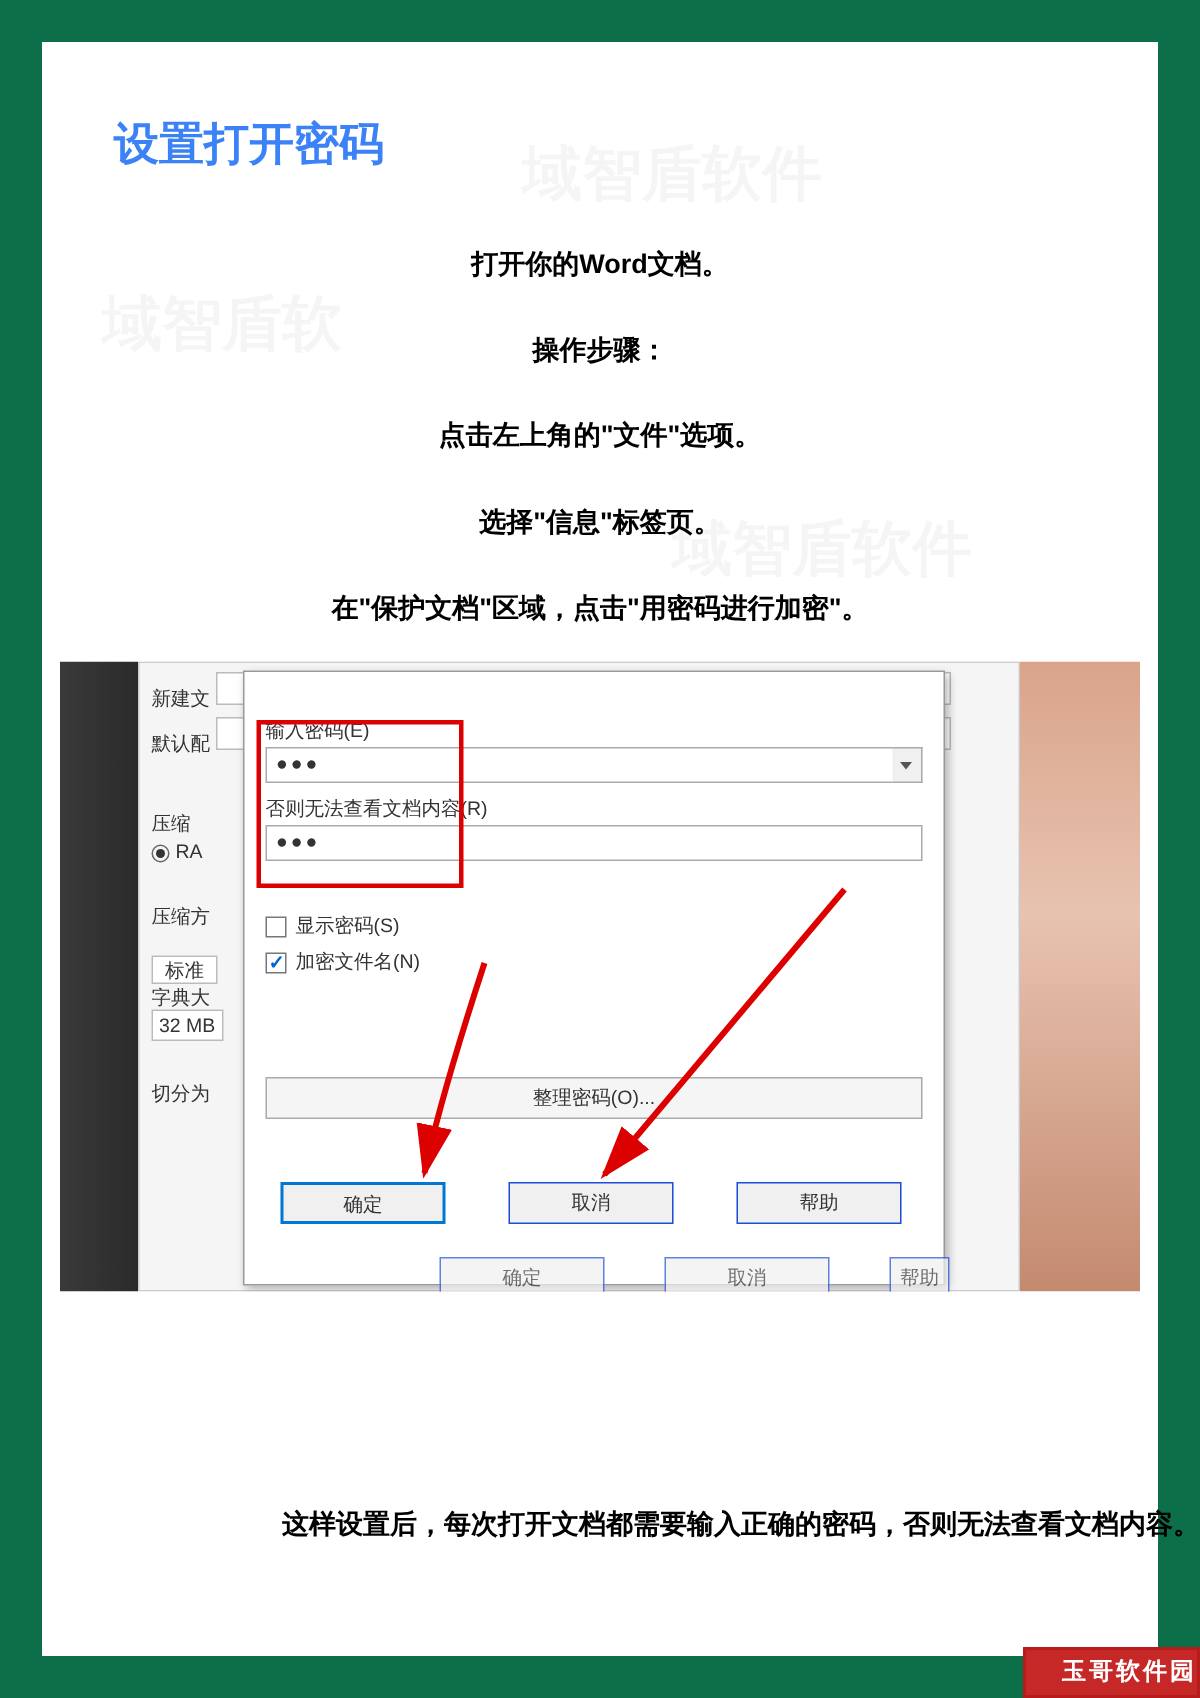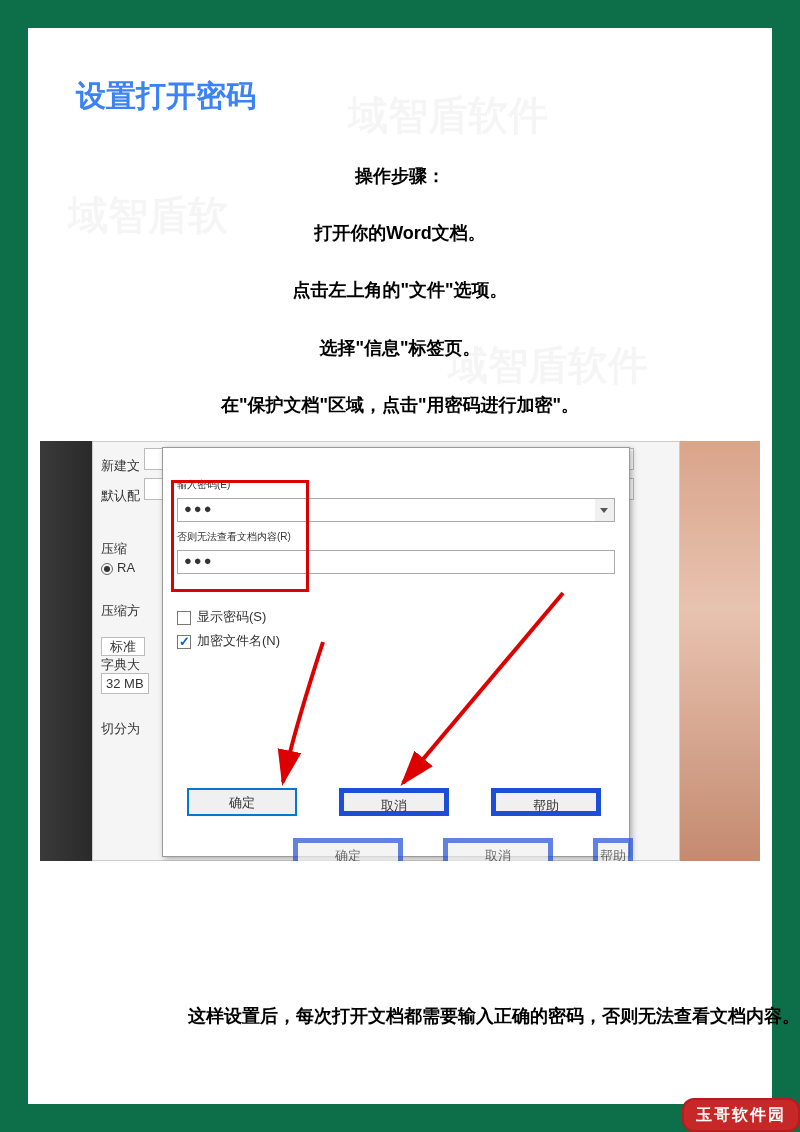--- a/index.html
+++ b/index.html
@@ -12,52 +12,52 @@
 .bg-left{position:absolute;left:0;top:0;width:52px;height:420px;background:linear-gradient(90deg,#3a3a3a 0%,#2a2a2a 100%)}
 .bg-right{position:absolute;right:0;top:0;width:80px;height:420px;background:linear-gradient(180deg,#d9a48a 0%,#e8c3b0 40%,#c48a70 100%)}
 .back-panel{position:absolute;left:52px;top:0;width:588px;height:420px;background:#f5f5f5;border:1px solid #ccc;font-size:12px;color:#333}
 .bp-row{position:absolute;left:8px;font-size:13px}
 .bp-row .lbl{display:inline-block;width:48px}
 .bp-combo{display:inline-block;width:490px;height:22px;border:1px solid #bbb;background:#fff;position:relative}
 .bp-combo::after{content:"";position:absolute;right:6px;top:8px;border-left:4px solid transparent;border-right:4px solid transparent;border-top:5px solid #666}
 .bp-radio{display:inline-block;width:12px;height:12px;border:1px solid #666;border-radius:50%;vertical-align:middle;margin-right:4px;position:relative}
 .bp-radio::after{content:"";position:absolute;left:2px;top:2px;width:6px;height:6px;background:#333;border-radius:50%}
 .dialog{position:absolute;left:122px;top:6px;width:468px;height:410px;background:#fff;border:1px solid #999;box-shadow:2px 2px 6px rgba(0,0,0,.3);font-size:13px;color:#333}
-.d-label{position:absolute;left:14px;font-size:10px}
+.d-label{position:absolute;left:14px;font-size:13px}
 .d-input{position:absolute;left:14px;width:438px;height:24px;border:1px solid #aaa;background:#fff;padding:2px 6px}
 .d-input.short{width:420px}
 .d-drop{position:absolute;right:14px;width:20px;height:24px;border:1px solid #aaa;border-left:none;background:#f0f0f0}
 .d-drop::after{content:"";position:absolute;left:5px;top:9px;border-left:4px solid transparent;border-right:4px solid transparent;border-top:5px solid #555}
 .redbox{position:absolute;border:3px solid #d00}
 .rb1{left:8px;top:32px;width:138px;height:112px}
 .d-check{position:absolute;left:14px}
 .cbox{display:inline-block;width:14px;height:14px;border:1px solid #777;background:#fff;vertical-align:middle;margin-right:6px;position:relative}
 .cbox.on::after{content:"✓";position:absolute;left:1px;top:-2px;font-size:13px;color:#0066cc;font-weight:bold}
 .d-bigbtn{position:absolute;left:14px;width:438px;height:28px;border:1px solid #aaa;background:#f5f5f5;text-align:center;line-height:26px;font-size:13px}
-.d-btn{position:absolute;width:110px;height:28px;border:5px solid #1d4ed8;background:#f0f0f0;text-align:center;line-height:26px;font-size:13px}
+.d-btn{position:absolute;width:110px;height:28px;border:1px solid #1d4ed8;background:#f0f0f0;text-align:center;line-height:26px;font-size:13px}
 .d-btn.primary{border:2px solid #0078d4}
 .arrow{position:absolute;pointer-events:none}
 .conclusion{position:absolute;font-size:18px;font-weight:700;color:#000;text-align:right;top:1004px;left:0;right:0}
-.stamp{position:absolute;right:0;bottom:0;width:118px;height:34px;background:#c62828;border:2px solid #b71c1c;border-radius:12px;color:#fff;font-size:16px;font-weight:700;text-align:center;line-height:30px;letter-spacing:2px}
+.stamp{position:absolute;right:0;bottom:0;width:118px;height:34px;background:#c62828;border:2px solid #b71c1c;border-radius:0;color:#fff;font-size:16px;font-weight:700;text-align:right;line-height:30px;letter-spacing:2px}
 .wm{position:absolute;color:rgba(0,0,0,.04);font-size:40px;font-weight:700;pointer-events:none;white-space:nowrap}
 .dots{letter-spacing:2px;font-weight:bold}
 </style>
 </head>
 <body>
 
 <div class="page">
   <div class="wm" style="top:60px;left:320px">域智盾软件</div>
   <div class="wm" style="top:160px;left:40px">域智盾软</div>
   <div class="wm" style="top:310px;left:420px">域智盾软件</div>
 
   <h1 class="title">设置打开密码</h1>
 
   <div class="steps">
+    <p>打开你的Word文档。</p>
     <p>操作步骤：</p>
-    <p>打开你的Word文档。</p>
     <p>点击左上角的"文件"选项。</p>
     <p>选择"信息"标签页。</p>
     <p>在"保护文档"区域，点击"用密码进行加密"。</p>
   </div>
 
   <div class="shot-wrap">
     <div class="bg-left"></div>
     <div class="bg-right"></div>
 
     <div class="back-panel">
@@ -78,20 +78,21 @@
       <div class="d-drop" style="top:50px"></div>
 
       <div class="d-label" style="top:82px">否则无法查看文档内容(R)</div>
       <div class="d-input" style="top:102px"><span class="dots">●●●</span></div>
 
       <div class="redbox rb1"></div>
 
       <div class="d-check" style="top:160px"><span class="cbox"></span><span>显示密码(S)</span></div>
       <div class="d-check" style="top:184px"><span class="cbox on"></span><span>加密文件名(N)</span></div>
 
+      <div class="d-bigbtn" style="top:270px">整理密码(O)...</div>
 
       <div class="d-btn primary" style="left:24px;top:340px">确定</div>
       <div class="d-btn" style="left:176px;top:340px">取消</div>
       <div class="d-btn" style="left:328px;top:340px">帮助</div>
 
       <div class="d-btn" style="left:130px;top:390px;opacity:.7">确定</div>
       <div class="d-btn" style="left:280px;top:390px;opacity:.7">取消</div>
       <div class="d-btn" style="left:430px;top:390px;width:40px;opacity:.7;overflow:hidden">帮助</div>
 
       <svg class="arrow" style="left:110px;top:186px" width="200" height="170">

